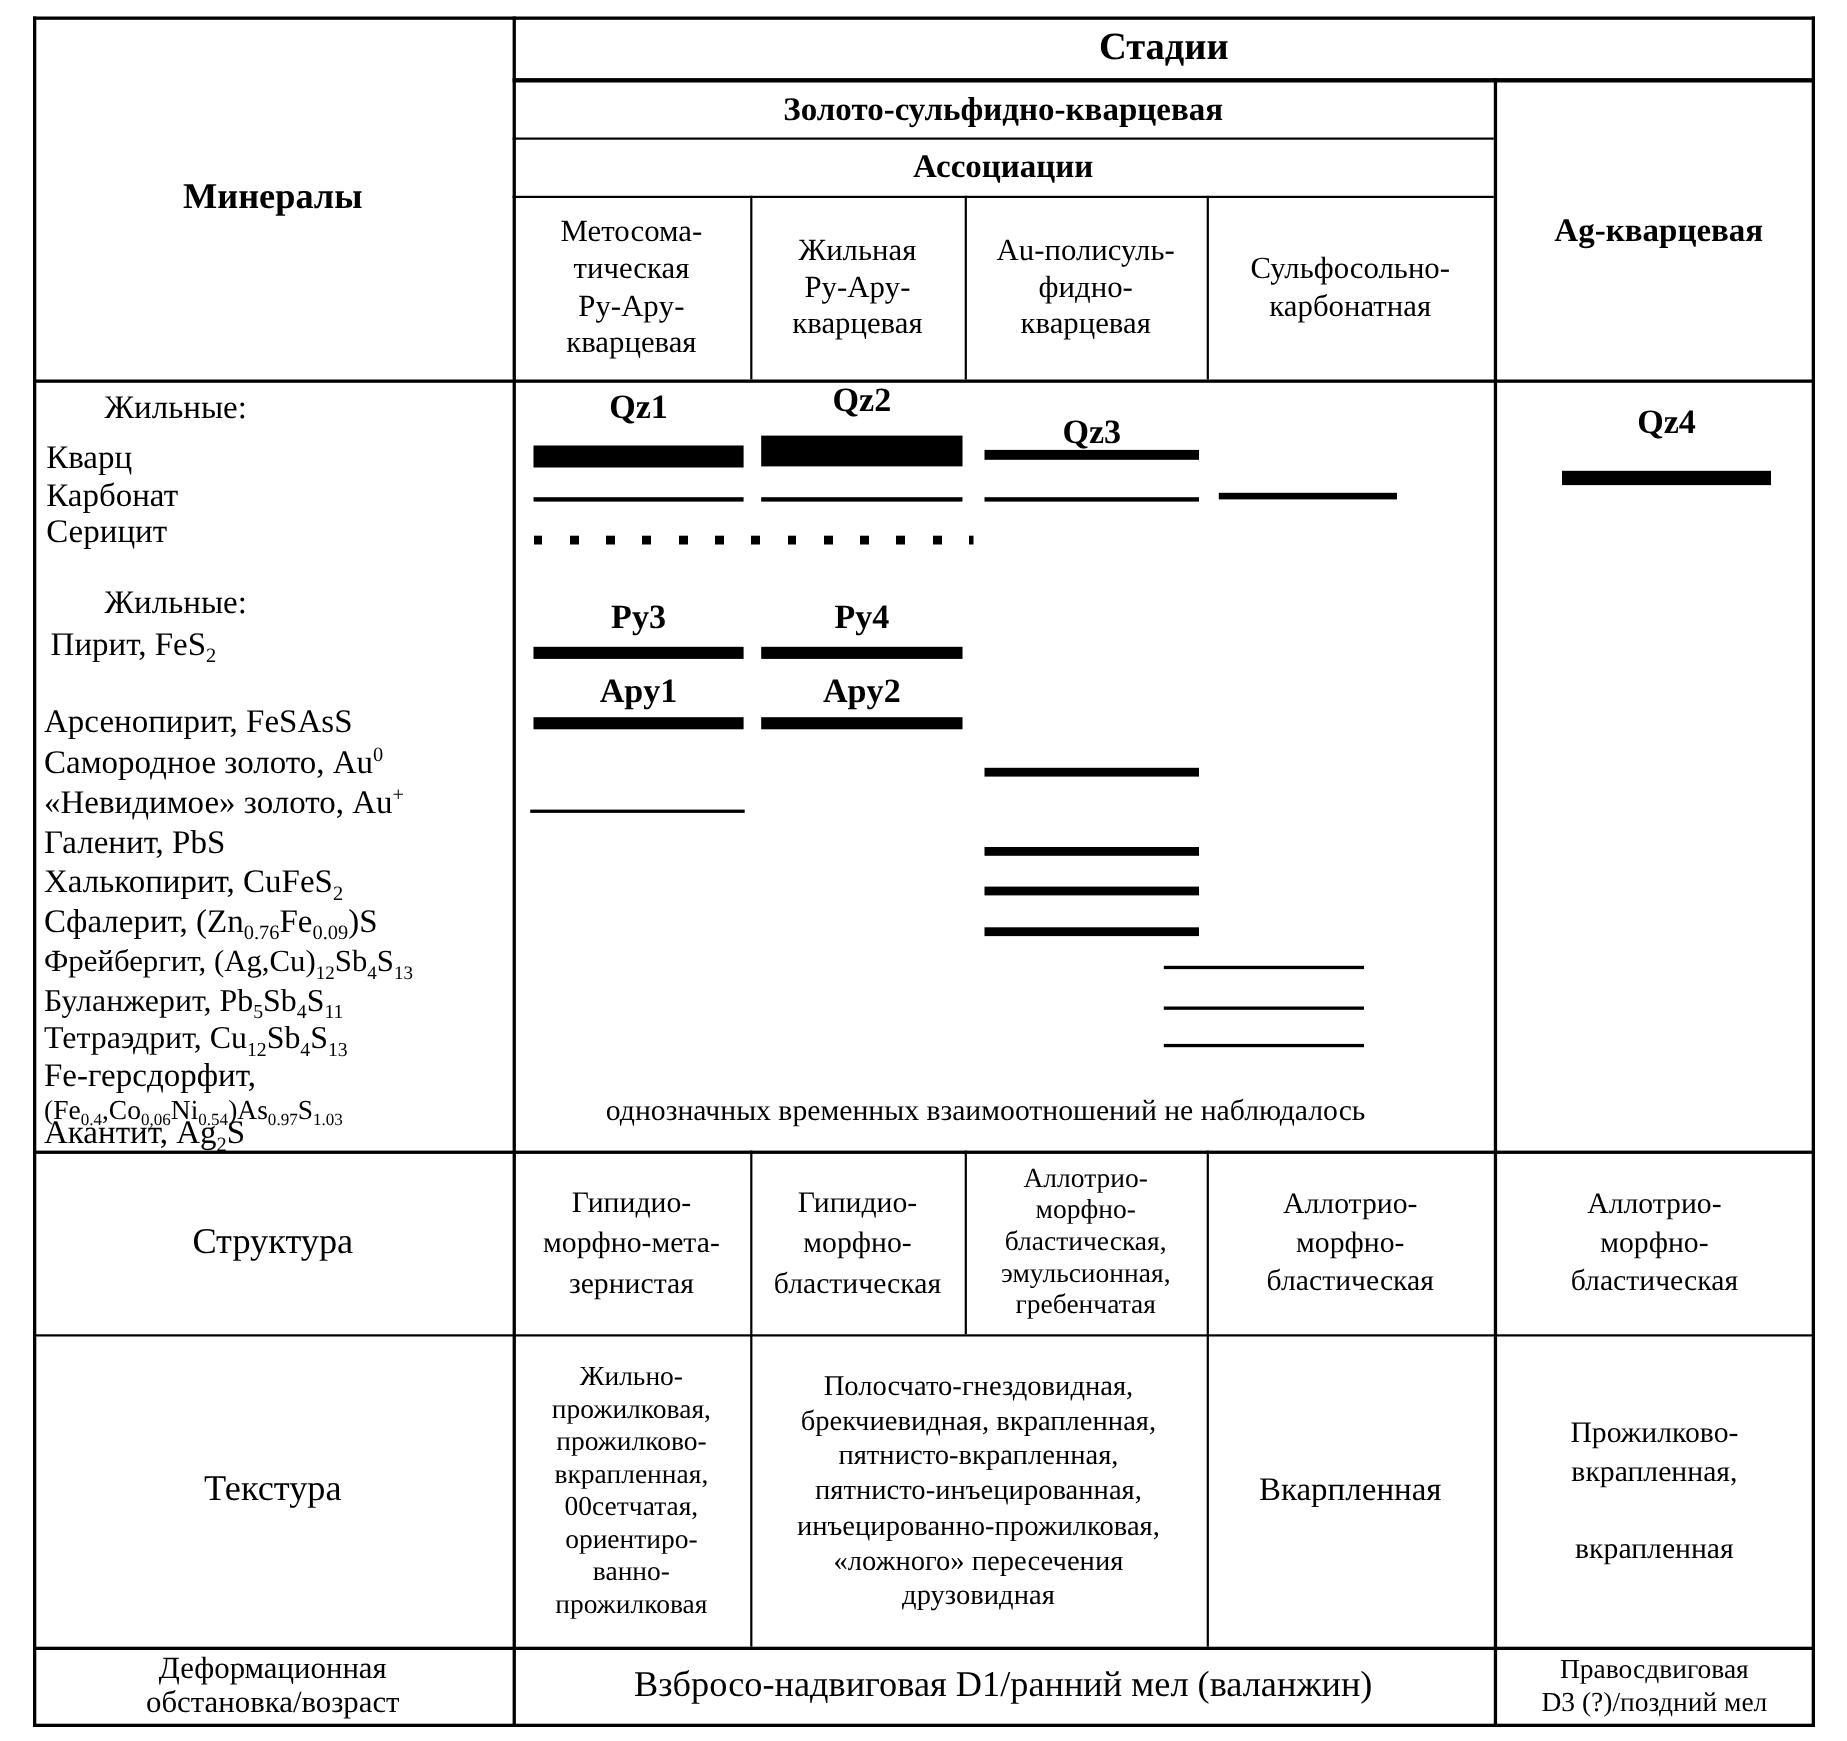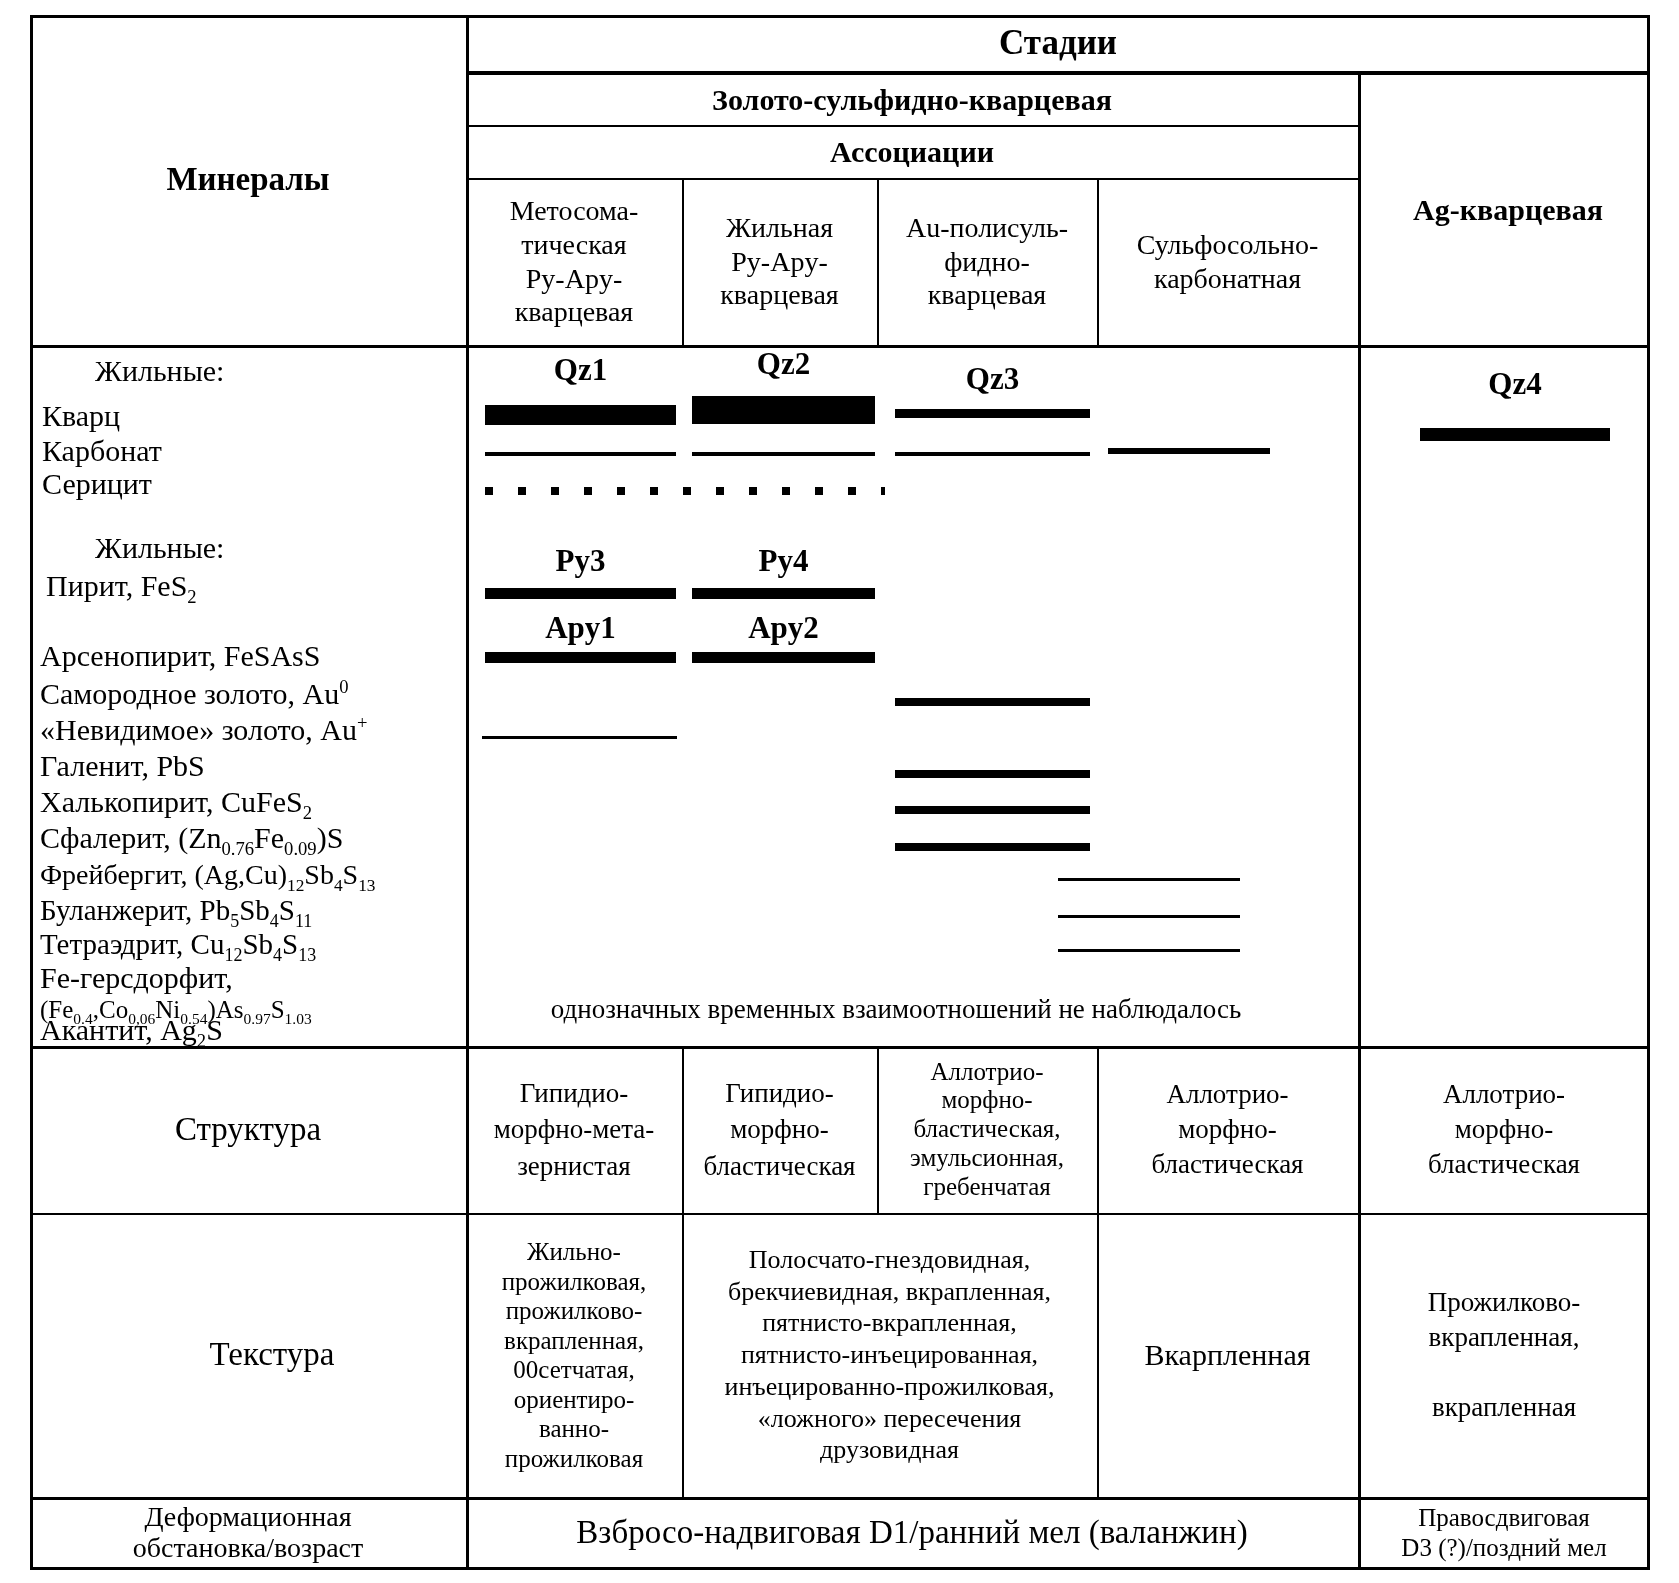--- a/index.html
+++ b/index.html
@@ -76,21 +76,21 @@
   <div class="mline" style="left:40px;top:822px;">Сфалерит, (Zn<sub>0.76</sub>Fe<sub>0.09</sub>)S</div>
   <div class="mline" style="left:40px;top:860px;font-size:28px;">Фрейбергит, (Ag,Cu)<sub>12</sub>Sb<sub>4</sub>S<sub>13</sub></div>
   <div class="mline" style="left:40px;top:895px;font-size:29px;">Буланжерит, Pb<sub>5</sub>Sb<sub>4</sub>S<sub>11</sub></div>
   <div class="mline" style="left:40px;top:929px;font-size:29px;">Тетраэдрит, Cu<sub>12</sub>Sb<sub>4</sub>S<sub>13</sub></div>
   <div class="mline" style="left:40px;top:962px;">Fe-герсдорфит,</div>
   <div class="mline" style="left:40px;top:997px;font-size:25px;">(Fe<sub>0.4</sub>,Co<sub>0,06</sub>Ni<sub>0.54</sub>)As<sub>0.97</sub>S<sub>1.03</sub></div>
   <div class="mline" style="left:40px;top:1014px;">Акантит, Ag<sub>2</sub>S</div>
 
   <div class="blabel" style="left:485px;top:352px;width:191px;">Qz1</div>
   <div class="blabel" style="left:692px;top:346px;width:183px;">Qz2</div>
-  <div class="blabel" style="left:895px;top:361px;width:195px;text-align:center;">Qz3</div>
+  <div class="blabel" style="left:895px;top:375px;width:195px;text-align:center;">Qz3</div>
   <div class="blabel" style="left:1420px;top:366px;width:190px;">Qz4</div>
   <div class="blabel" style="left:485px;top:543px;width:191px;">Py3</div>
   <div class="blabel" style="left:692px;top:543px;width:183px;">Py4</div>
   <div class="blabel" style="left:485px;top:610px;width:191px;">Apy1</div>
   <div class="blabel" style="left:692px;top:610px;width:183px;">Apy2</div>
 
   <div class="bar" style="left:485px;top:405px;width:191px;height:20px;"></div>
   <div class="bar" style="left:692px;top:396px;width:183px;height:28px;"></div>
   <div class="bar" style="left:895px;top:409px;width:195px;height:9px;"></div>
   <div class="bar" style="left:1420px;top:428px;width:190px;height:13px;"></div>
@@ -130,21 +130,21 @@
 бластическая,
 эмульсионная,
 гребенчатая</div>
   <div class="cell" style="left:1099px;top:1048px;width:257px;height:163px;font-size:27px;line-height:1.3;">Аллотрио-
 морфно-
 бластическая</div>
   <div class="cell" style="left:1361px;top:1048px;width:286px;height:163px;font-size:27px;line-height:1.3;">Аллотрио-
 морфно-
 бластическая</div>
 
-  <div class="cell" style="left:33px;top:1215px;width:430px;height:280px;font-size:33px;padding-left:24px;">Текстура</div>
+  <div class="cell" style="left:33px;top:1215px;width:430px;height:280px;font-size:33px;">Текстура</div>
   <div class="cell" style="left:468px;top:1215px;width:212px;height:280px;font-size:25px;line-height:1.18;">Жильно-
 прожилковая,
 прожилково-
 вкрапленная,
 00сетчатая,
 ориентиро-
 ванно-
 прожилковая</div>
   <div class="cell" style="left:684px;top:1215px;width:411px;height:280px;font-size:26px;line-height:1.22;">Полосчато-гнездовидная,
 брекчиевидная, вкрапленная,

